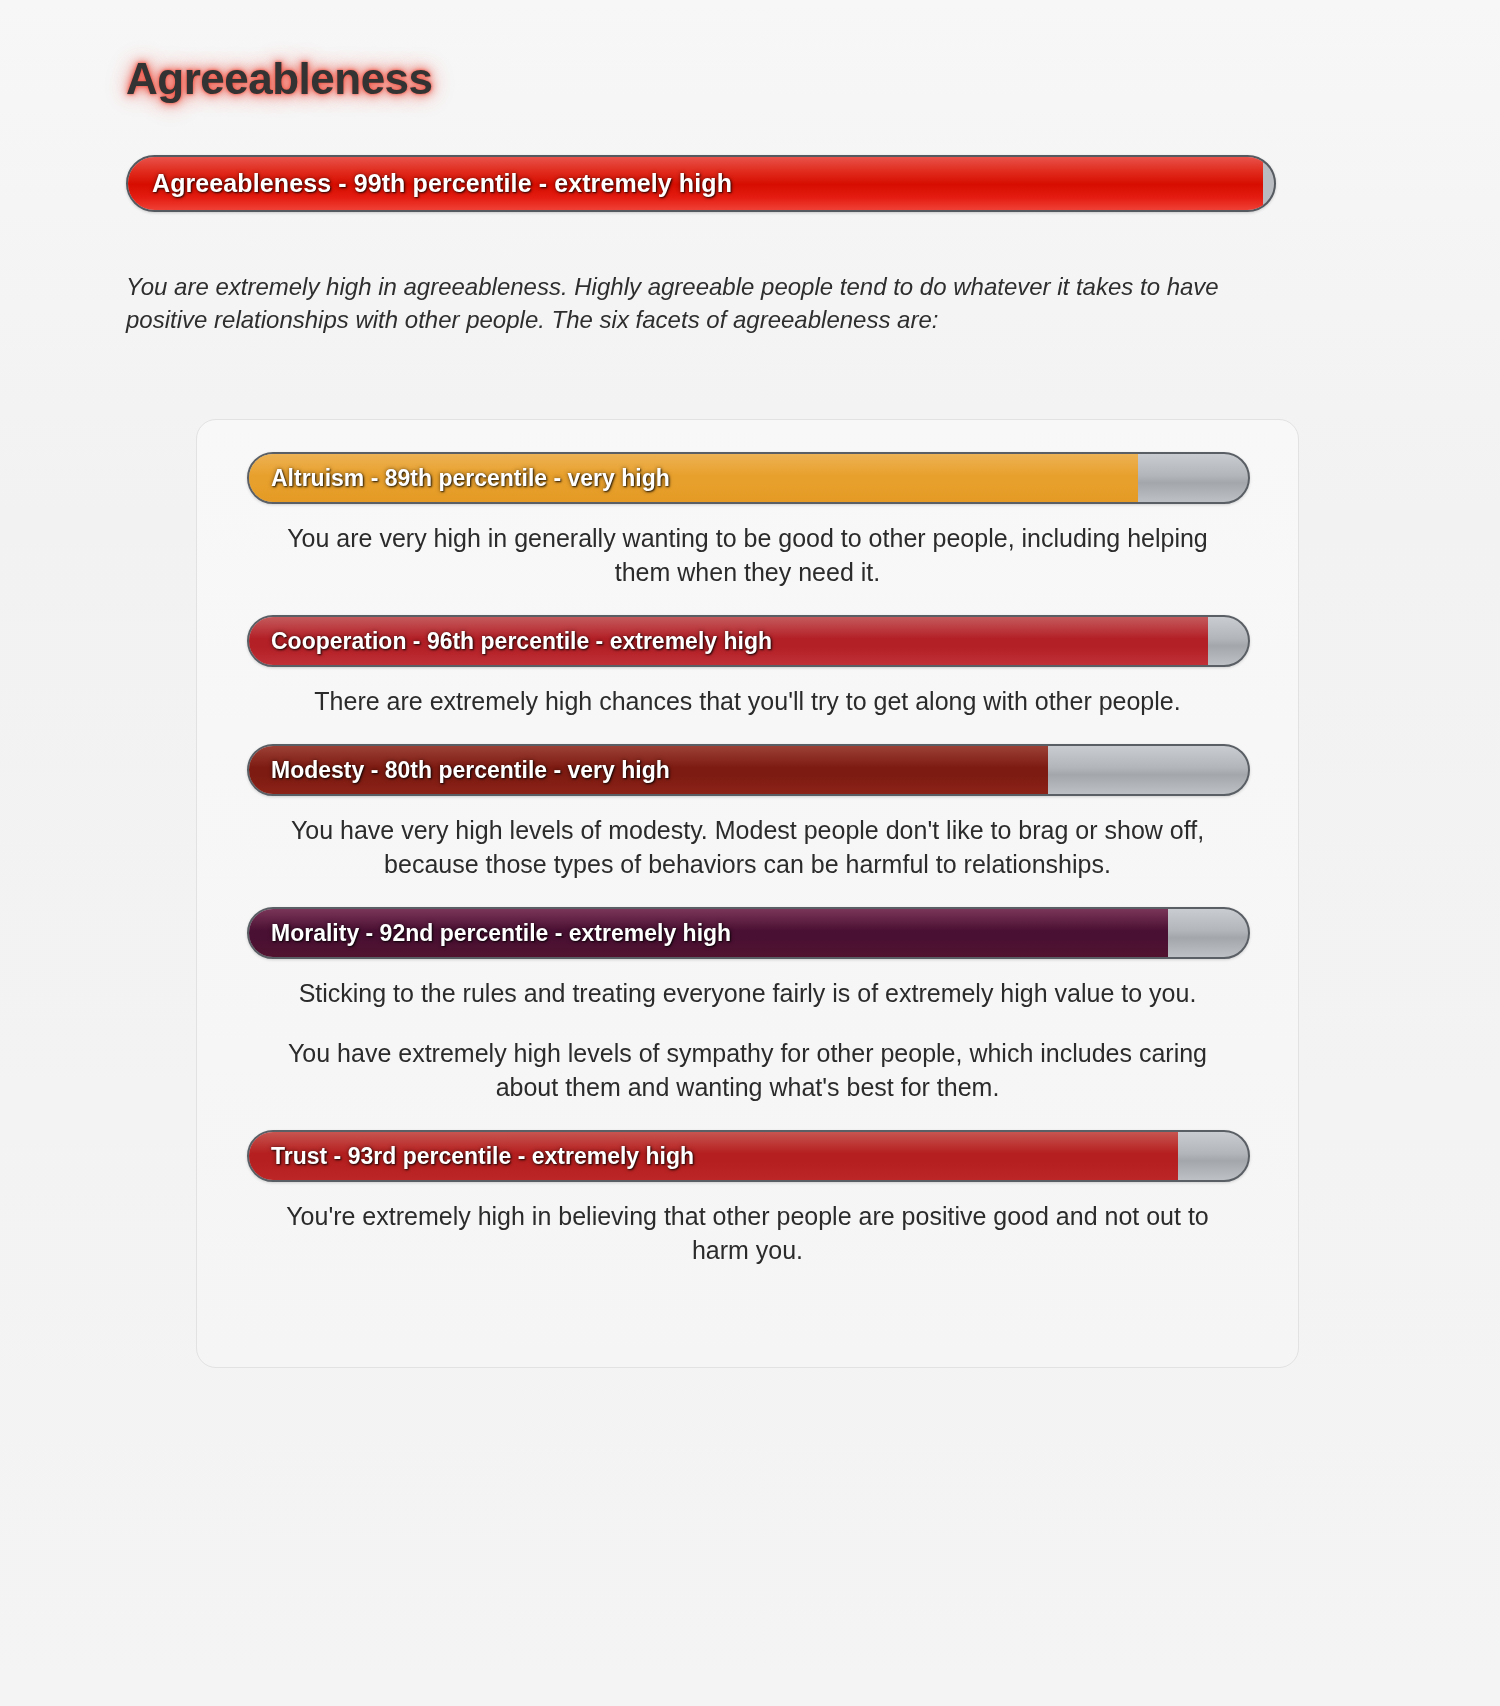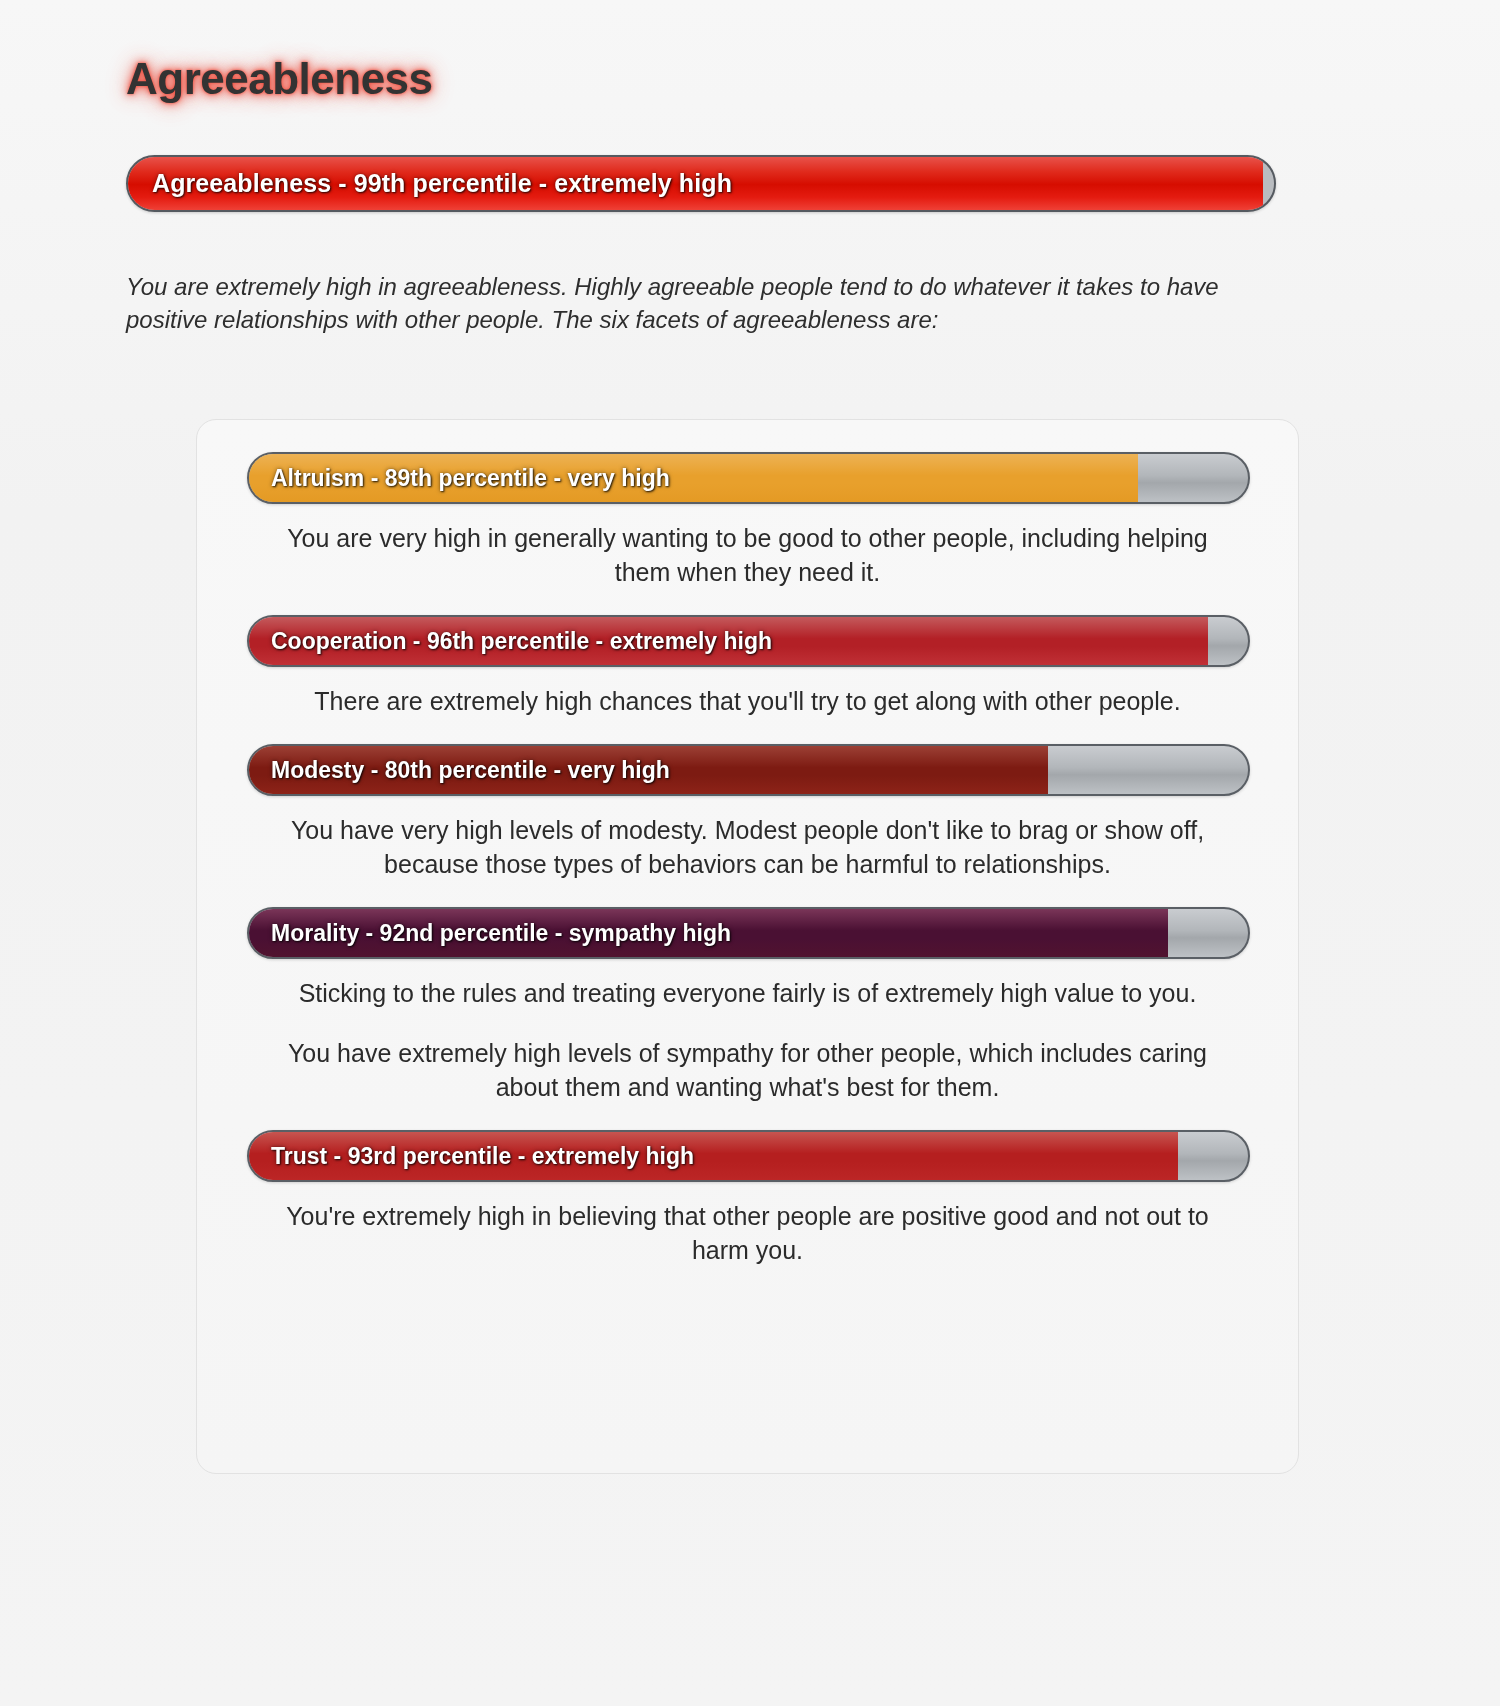--- a/index.html
+++ b/index.html
@@ -92,21 +92,21 @@
     line-height: 1.37;
     margin-top: 28px;
   }
 
   
   .facet-card {
     position: absolute;
     left: 196px;
     top: 419px;
     width: 1103px;
-    height: 1055px;
+    height: 949px;
     border: 1px solid #e2e2e2;
     border-radius: 20px;
     background: linear-gradient(180deg, #f8f8f8 0%, #f5f5f5 100%);
     box-sizing: border-box;
     padding: 32px 50px 0 50px;
   }
 
   .facet { margin-bottom: 0; }
 
   .facet-bar {
@@ -181,21 +181,21 @@
         <div class="facet">
           <div class="facet-bar">
             <div class="facet-fill" style="width: 80%; background: linear-gradient(rgb(156, 64, 53) 0%, rgb(125, 27, 18) 45%, rgb(125, 27, 18) 62%, rgb(141, 35, 24) 100%);"></div>
             <div class="facet-label">Modesty - 80th percentile - very high</div>
           </div>
           <div class="facet-desc">You have very high levels of modesty. Modest people don't like to brag or show off, because those types of behaviors can be harmful to relationships.</div>
         </div>
         <div class="facet">
           <div class="facet-bar">
             <div class="facet-fill" style="width: 92%; background: linear-gradient(rgb(122, 53, 88) 0%, rgb(74, 16, 51) 45%, rgb(74, 16, 51) 62%, rgb(81, 19, 47) 100%);"></div>
-            <div class="facet-label">Morality - 92nd percentile - sympathy high</div>
+            <div class="facet-label">Morality - 92nd percentile - extremely high</div>
           </div>
           <div class="facet-desc">Sticking to the rules and treating everyone fairly is of extremely high value to you.</div>
         </div>
         <div class="facet">
           <div class="facet-desc">You have extremely high levels of sympathy for other people, which includes caring about them and wanting what's best for them.</div>
         </div>
         <div class="facet">
           <div class="facet-bar">
             <div class="facet-fill" style="width: 93%; background: linear-gradient(rgb(199, 85, 80) 0%, rgb(181, 31, 31) 45%, rgb(181, 31, 31) 62%, rgb(188, 38, 38) 100%);"></div>
             <div class="facet-label">Trust - 93rd percentile - extremely high</div>

